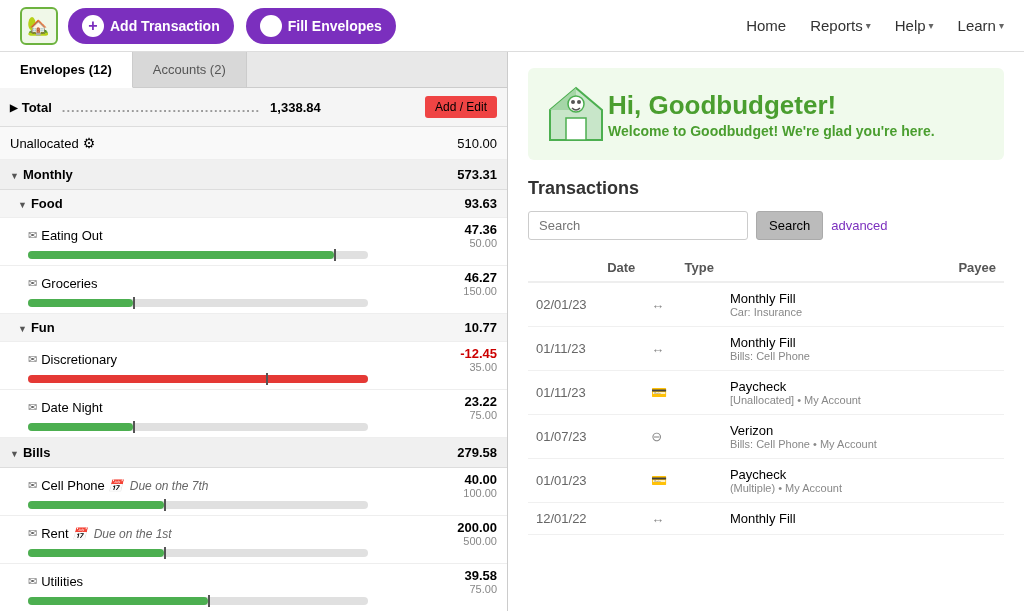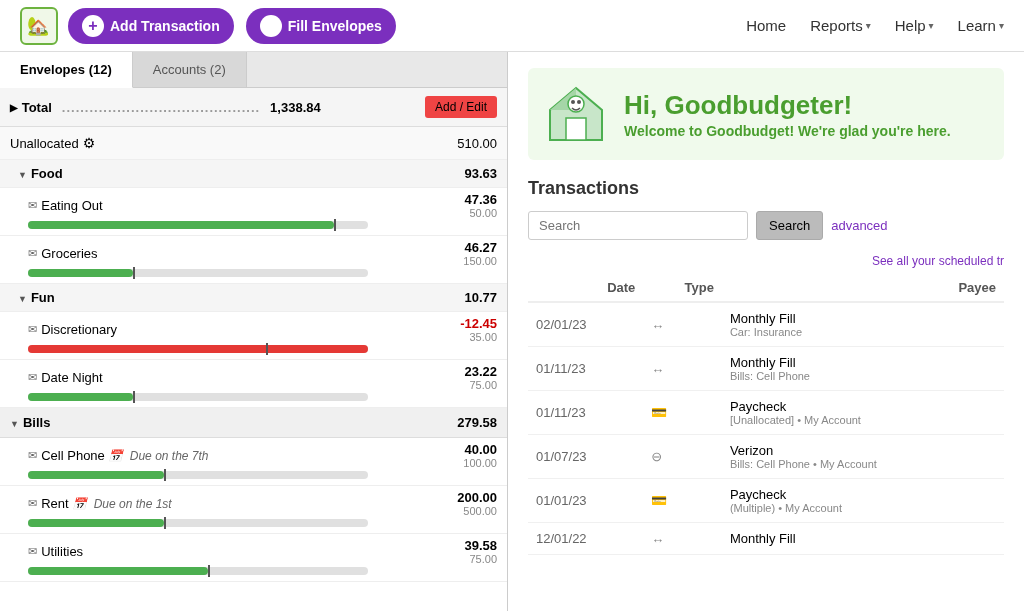--- a/index.html
+++ b/index.html
@@ -225,21 +225,20 @@
     #right-panel {
       flex: 1;
       overflow-y: auto;
       background: #fff;
       padding: 16px 20px;
     }
 
     #welcome-section {
       display: flex;
       align-items: center;
-      gap: 16px;
       margin-bottom: 18px;
       background: #f0faec;
       padding: 14px 16px;
       border-radius: 6px;
     }
     .logo-house {
       width: 64px; height: 64px;
       position: relative;
     }
     .welcome-text h1 { font-size: 26px; color: #4a9e2f; font-weight: bold; }
@@ -355,20 +354,24 @@
   </div>
   <button class="add-edit-btn">Add / Edit</button>
 </div>
         <div class="unallocated-row">
   <div class="label">
     <span>Unallocated</span>
     <span style="font-size:14px;">⚙</span>
   </div>
   <span>510.00</span>
 </div>
+        <div class="section-header">
+          <span><span class="triangle">▼</span>Monthly</span>
+          <span class="section-amount">573.31</span>
+        </div>
         <div class="subsection-header">
           <span><span class="triangle">▼</span>Food</span>
           <span>93.63</span>
         </div>
         <div class="envelope-item">
     <div class="envelope-item-header">
       <div class="envelope-label">
         <span class="envelope-icon">✉</span>
         <span>Eating Out</span>
 
@@ -521,21 +524,20 @@
       </div>
     </div>
 
     <div id="transactions-section">
       <h2>Transactions</h2>
       <div class="search-row">
         <input class="search-input" type="text" placeholder="Search" style="">
         <button class="search-btn">Search</button>
         <a class="advanced-link">advanced</a>
       </div>
-      <a class="see-all-link">See all your scheduled tr</a>
       <table class="trans-table">
         <thead>
           <tr id="trans-header-row">
               <th>Date</th>
               <th>Type</th>
               <th>Payee</th>
             </tr>
         </thead>
         <tbody id="trans-body">
         <tr>

